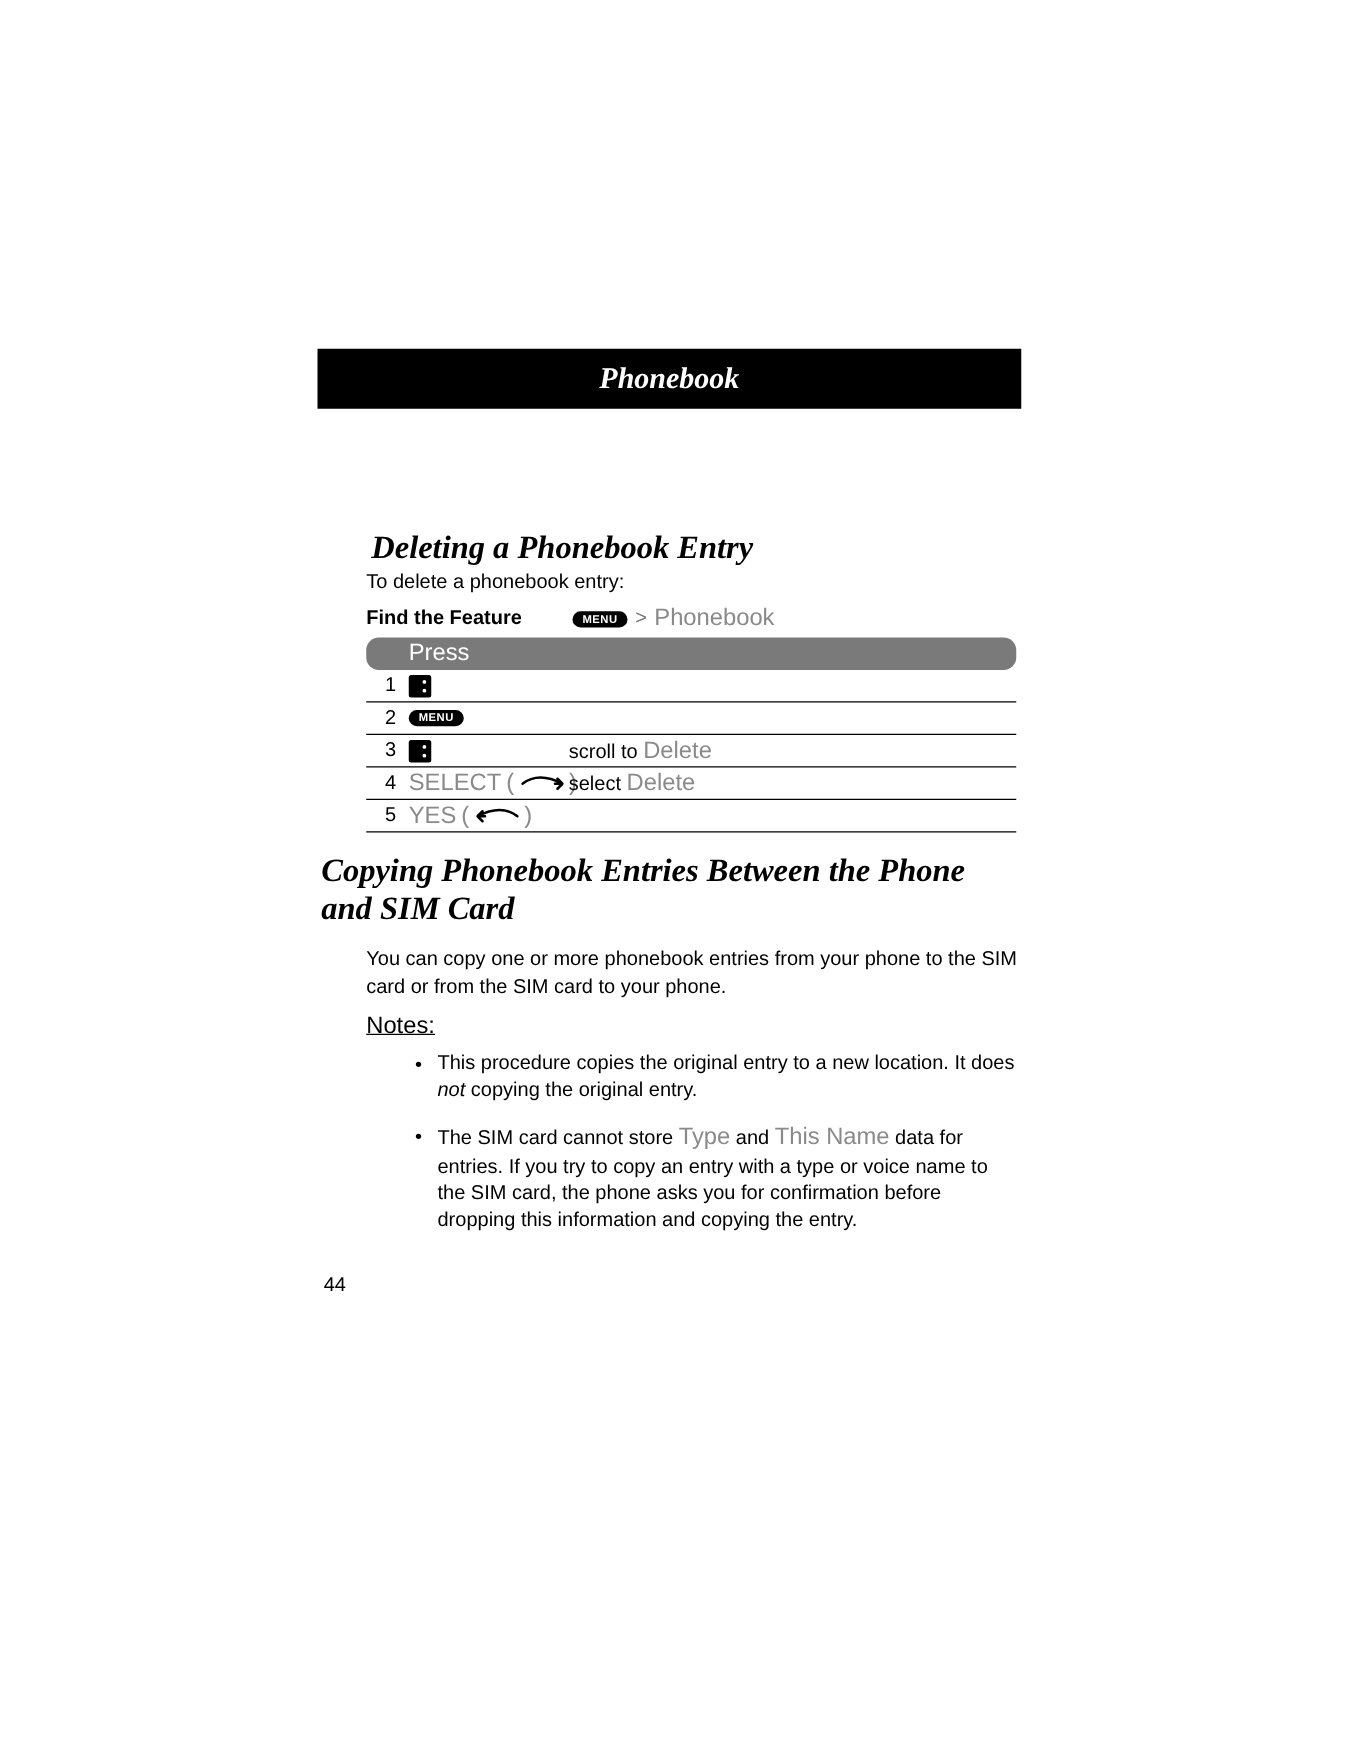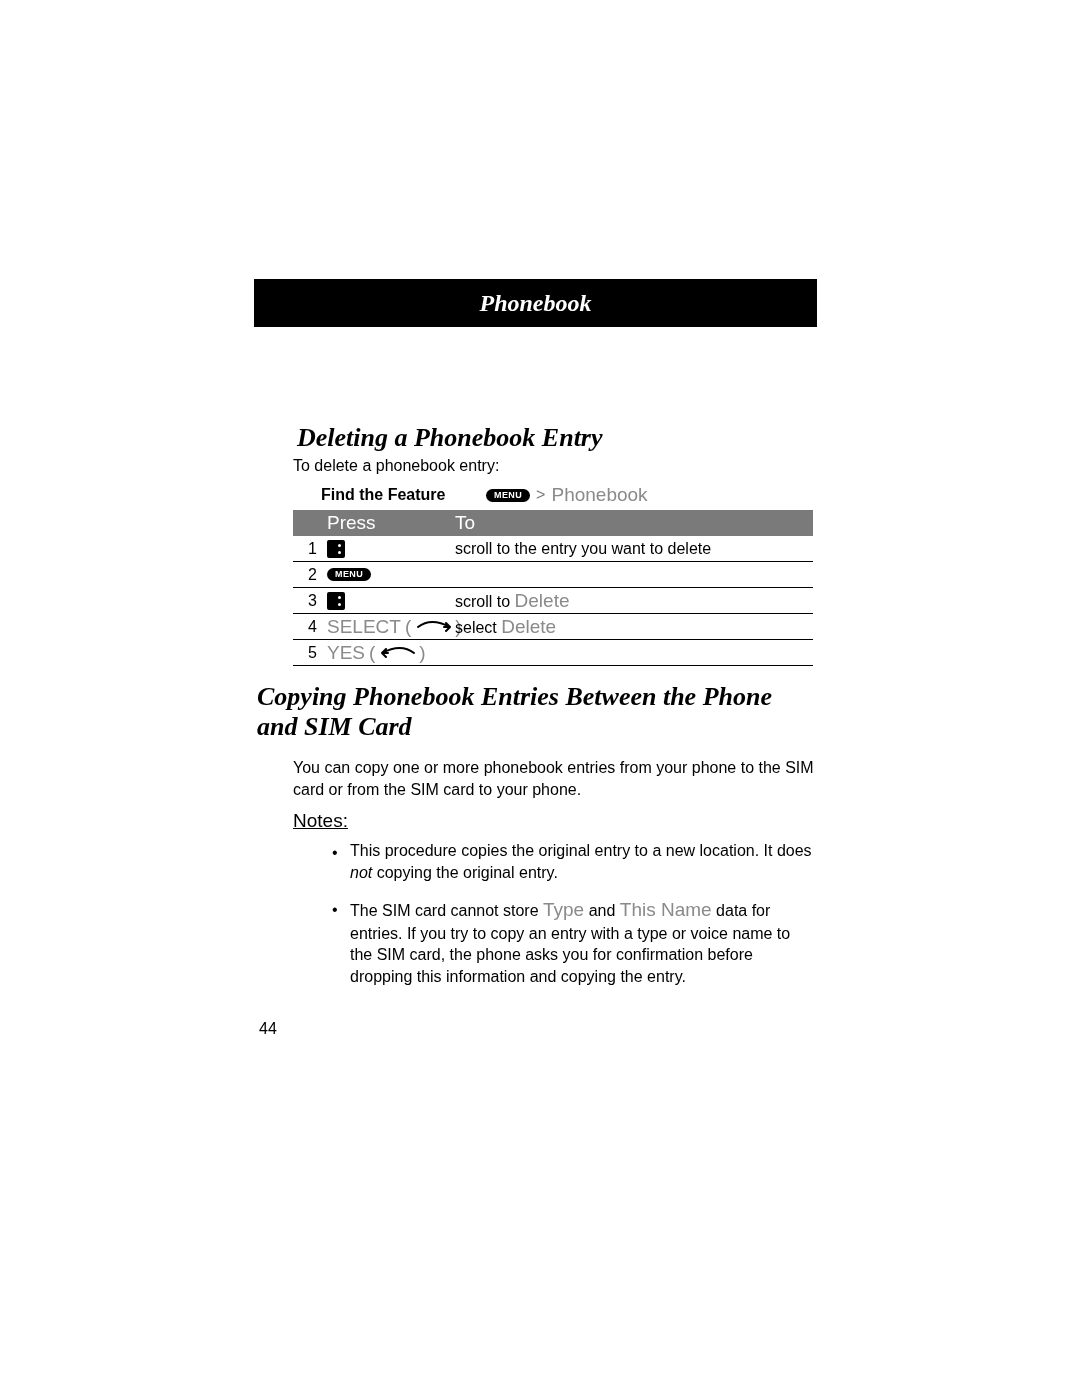--- a/index.html
+++ b/index.html
@@ -34,37 +34,38 @@
   }
 
   .line-delete {
     position: absolute; left: 293px; top: 457px; font-size: 16px;
   }
 
   .find-row {
     position: absolute; left: 293px; top: 482px; width: 520px; height: 26px;
     display: flex; align-items: center;
   }
-  .find-label { font-weight: bold; font-size: 16px; width: 165px; margin-left: 28px; }
+  .find-label { font-weight: bold; font-size: 16px; width: 165px; }
   .menu-pill {
     display: inline-flex; align-items: center; justify-content: center;
     background: #000; color: #fff; border-radius: 11px;
     font-size: 9px; font-weight: bold; padding: 2px 8px; letter-spacing: 0.4px;
     line-height: 1;
   }
   .gt { margin: 0 6px; font-size: 16px; color: #777; }
   .phonebook-word { color: #8a8a8a; font-size: 19px; }
 
   .table {
     position: absolute; left: 293px; top: 510px; width: 520px; font-size: 16px;
   }
   .thead {
     background: #7a7a7a; color: #fff; height: 26px;
     display: flex; align-items: center;
     font-size: 19px;
+    border-radius: 10px;
   }
   .col-step  { width: 34px;  padding-left: 6px; }
   .col-press { width: 128px; }
   .col-to    { flex: 1; padding-right: 6px; }
   .trow {
     display: flex; align-items: center; height: 26px;
     border-bottom: 1px solid #000;
   }
   .trow .col-step { text-align: right; padding-right: 10px; }
   .press-cell { display: flex; align-items: center; gap: 6px; }
@@ -131,30 +132,26 @@
     <span class="find-label">Find the Feature</span>
     <span class="menu-pill">MENU</span>
     <span class="gt">&gt;</span>
     <span class="phonebook-word">Phonebook</span>
   </div>
 
   <div class="table">
     <div class="thead">
       <div class="col-step"></div>
       <div class="col-press">Press</div>
-      <div class="col-to">To</div>
     </div>
 
     <div class="trow">
       <div class="col-step">1</div>
       <div class="col-press press-cell">
         <span class="dots-key"></span>
-      </div>
-      <div class="col-to">
-        <span>scroll to the entry you want to delete</span>
       </div>
     </div>
 
     <div class="trow">
       <div class="col-step">2</div>
       <div class="col-press press-cell">
         <span class="menu-pill">MENU</span>
       </div>
     </div>
 

